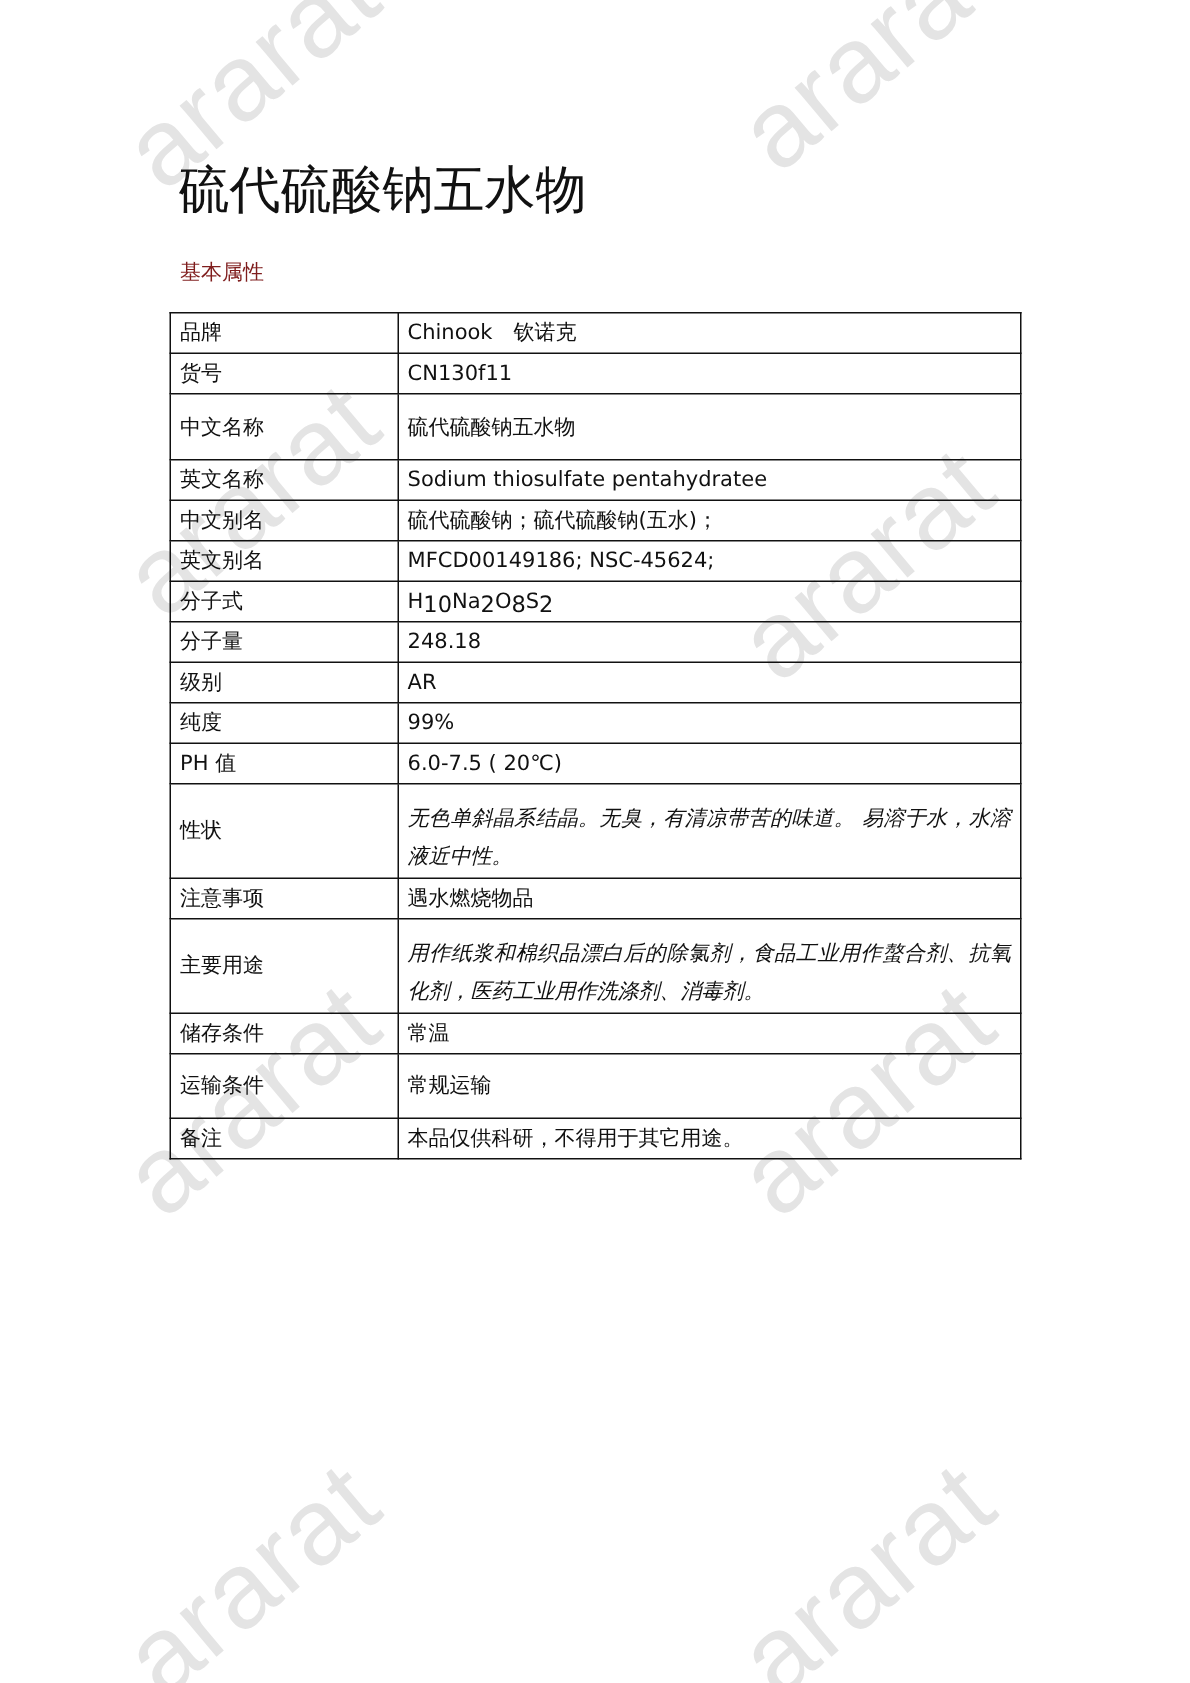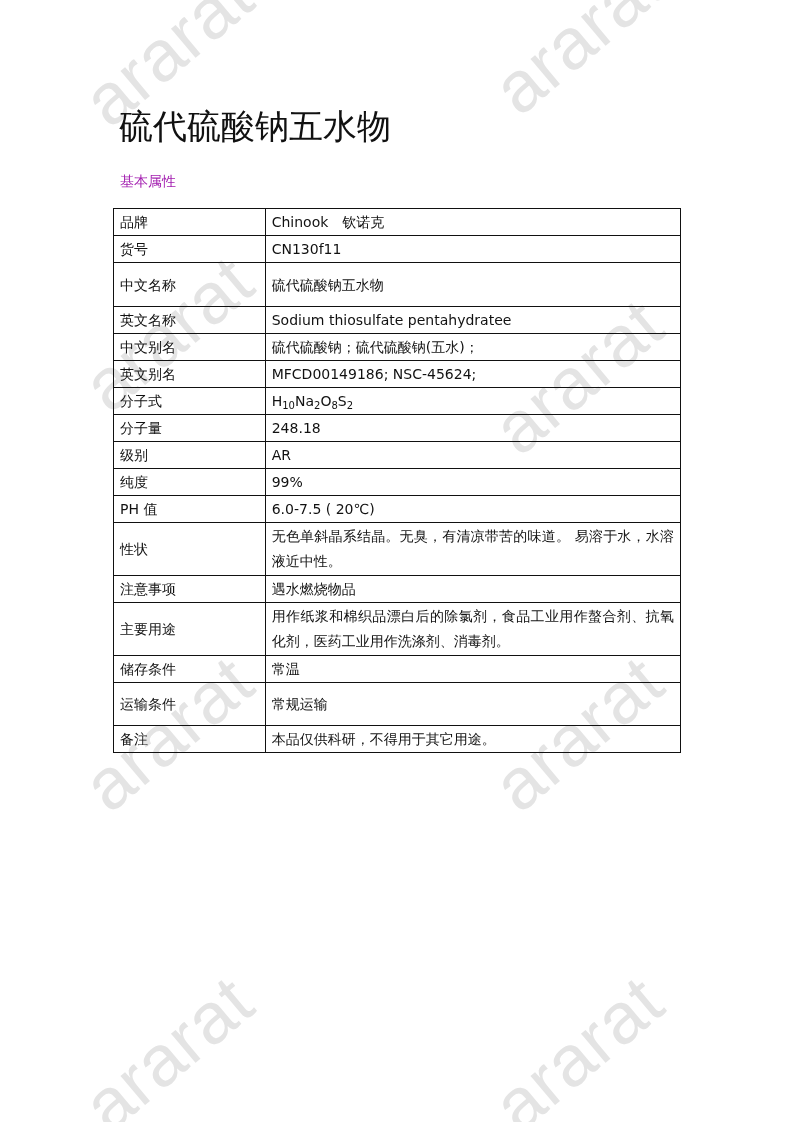--- a/index.html
+++ b/index.html
@@ -14,35 +14,35 @@
     transform: rotate(-40deg); transform-origin: left bottom;
     white-space: nowrap; pointer-events: none; z-index: 0; letter-spacing: 1px;
   }
   .title {
     position: absolute; left: 119px; top: 104px; margin: 0;
     font-size: 34px; font-weight: normal; color: #111; z-index: 1;
     letter-spacing: 0px;
   }
   .subtitle {
     position: absolute; left: 120px; top: 173px; margin: 0;
-    font-size: 14px; color: #a21caf; z-index: 1;
+    font-size: 14px; color: #7f1d1d; z-index: 1;
   }
   table.props {
     position: absolute; left: 113px; top: 208px; width: 568px;
     border-collapse: collapse; z-index: 1; font-size: 14px;
     background: transparent;
   }
   table.props td {
     border: 1px solid #111; padding: 3px 6px; vertical-align: middle;
     line-height: 20px; color: #111;
   }
   table.props td.k { width: 139px; }
   table.props td.v { width: 403px; }
-  table.props td.v.multi { line-height: 25px; padding-top: 1px; padding-bottom: 1px; text-align: justify; }
-  sub { font-size: 10px; vertical-align: -3px; line-height: 0; }
+  table.props td.v.multi { line-height: 25px; padding-top: 11px; padding-bottom: 1px; text-align: justify; font-style: italic; }
+  sub { font-size: 15px; vertical-align: -3px; line-height: 0; }
 </style>
 </head>
 <body>
 
 <div class="wm" style="left:120px; top:60px;">ararat</div>
 <div class="wm" style="left:530px; top:48px;">ararat</div>
 <div class="wm" style="left:120px; top:345px;">ararat</div>
 <div class="wm" style="left:530px; top:388px;">ararat</div>
 <div class="wm" style="left:120px; top:745px;">ararat</div>
 <div class="wm" style="left:530px; top:745px;">ararat</div>

